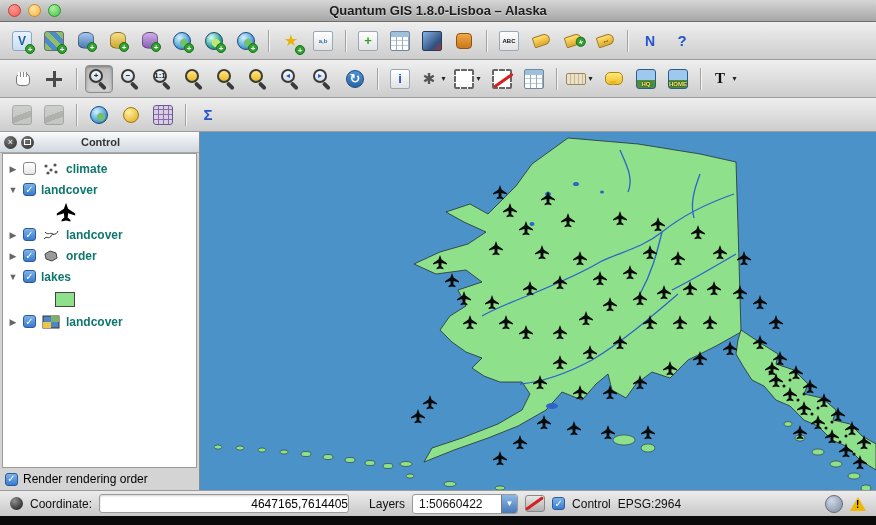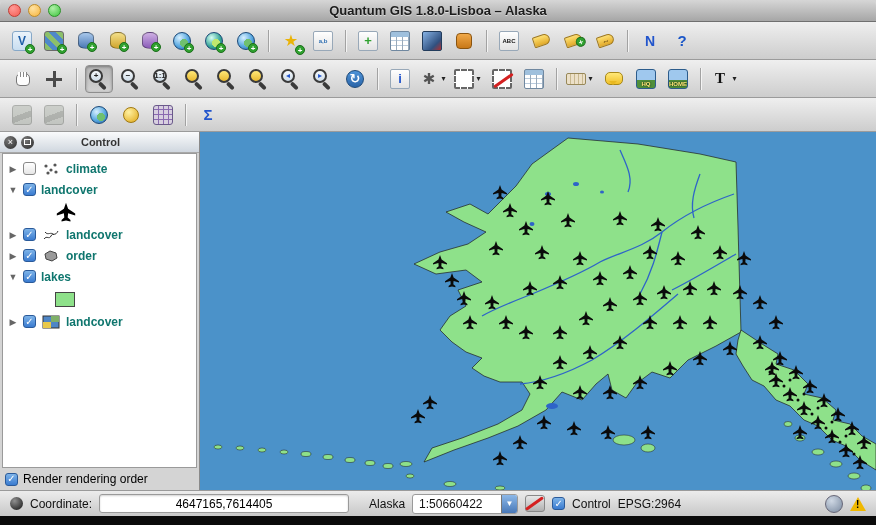--- a/index.html
+++ b/index.html
@@ -94,21 +94,21 @@
   .llabel{font-size:12px;font-weight:bold;color:#0f766e;white-space:nowrap}
   .lchild{height:24px;display:flex;align-items:center;padding-left:52px}
   .swatch{width:18px;height:13px;border:1px solid #444;display:inline-block}
   .cro-row{height:22px;flex:none;display:flex;align-items:center;gap:5px;padding-left:5px;font-size:12px;color:#000}
   .map{flex:1;min-width:0;position:relative}
   .map svg{display:block;width:100%;height:100%}
   
   .statusbar{height:25px;flex:none;background:linear-gradient(#ececec,#c8c8c8);border-top:1px solid #9a9a9a;
     display:flex;align-items:center;font-size:12px;color:#111;padding:0 10px;gap:7px}
   .sphere{width:13px;height:13px;border-radius:50%;background:radial-gradient(circle at 35% 30%,#909090,#101010);flex:none}
-  .coordinate-input{width:248px;height:17px;border:1px solid #9a9a9a;border-radius:3px;text-align:center;font-size:12px;
+  .coordinate-input{width:248px;height:17px;border:1px solid #9a9a9a;border-radius:3px;text-align:right;font-size:12px;
     font-family:inherit;background:#fff;box-shadow:inset 0 1px 2px rgba(0,0,0,.18);padding:0}
   .combo{display:flex;align-items:center;height:18px;border:1px solid #9a9a9a;border-radius:3px;background:#fff;overflow:hidden}
   .combo .val{padding:0 6px;min-width:76px}
   .combo-btn{width:15px;height:100%;background:linear-gradient(#8cb8e8,#4878b8);color:#fff;font-size:8px;
     display:flex;align-items:center;justify-content:center;border-left:1px solid #777}
   .slash-icon{width:18px;height:15px;background:linear-gradient(#e8e8e8,#b0b0b0);border:1px solid #888;border-radius:3px;position:relative;flex:none}
   .slash-icon:after{content:"";position:absolute;left:-2px;top:6px;width:21px;height:3px;background:#d42020;transform:rotate(-35deg);border-radius:2px}
   .crs-icon{width:16px;height:16px;border-radius:50%;flex:none;border:1px solid #667;
     background:radial-gradient(circle at 35% 30%,#cfd8e4,#7a8aa0)}
   .warn{width:0;height:0;border-left:8px solid rgba(0,0,0,0);border-right:8px solid rgba(0,0,0,0);
@@ -615,21 +615,21 @@
           </g>
       </svg>
     </div>
   </div>
 
   <div class="statusbar">
     <span class="sphere"></span>
     <span>Coordinate:</span>
     <input class="coordinate-input" readonly="" value="4647165,7614405" style="">
     <span style="width:6px"></span>
-    <span>Alaska</span>
+    <span>Layers</span>
     <div class="combo">
       <span class="val">1:50660422</span>
       <span class="combo-btn">▼</span>
     </div>
     <span class="slash-icon"></span>
     <span class="cb checked" id="renderCb">
         <i>✓</i>
       </span>
     <span>Control</span>
     <span>EPSG:2964</span>

